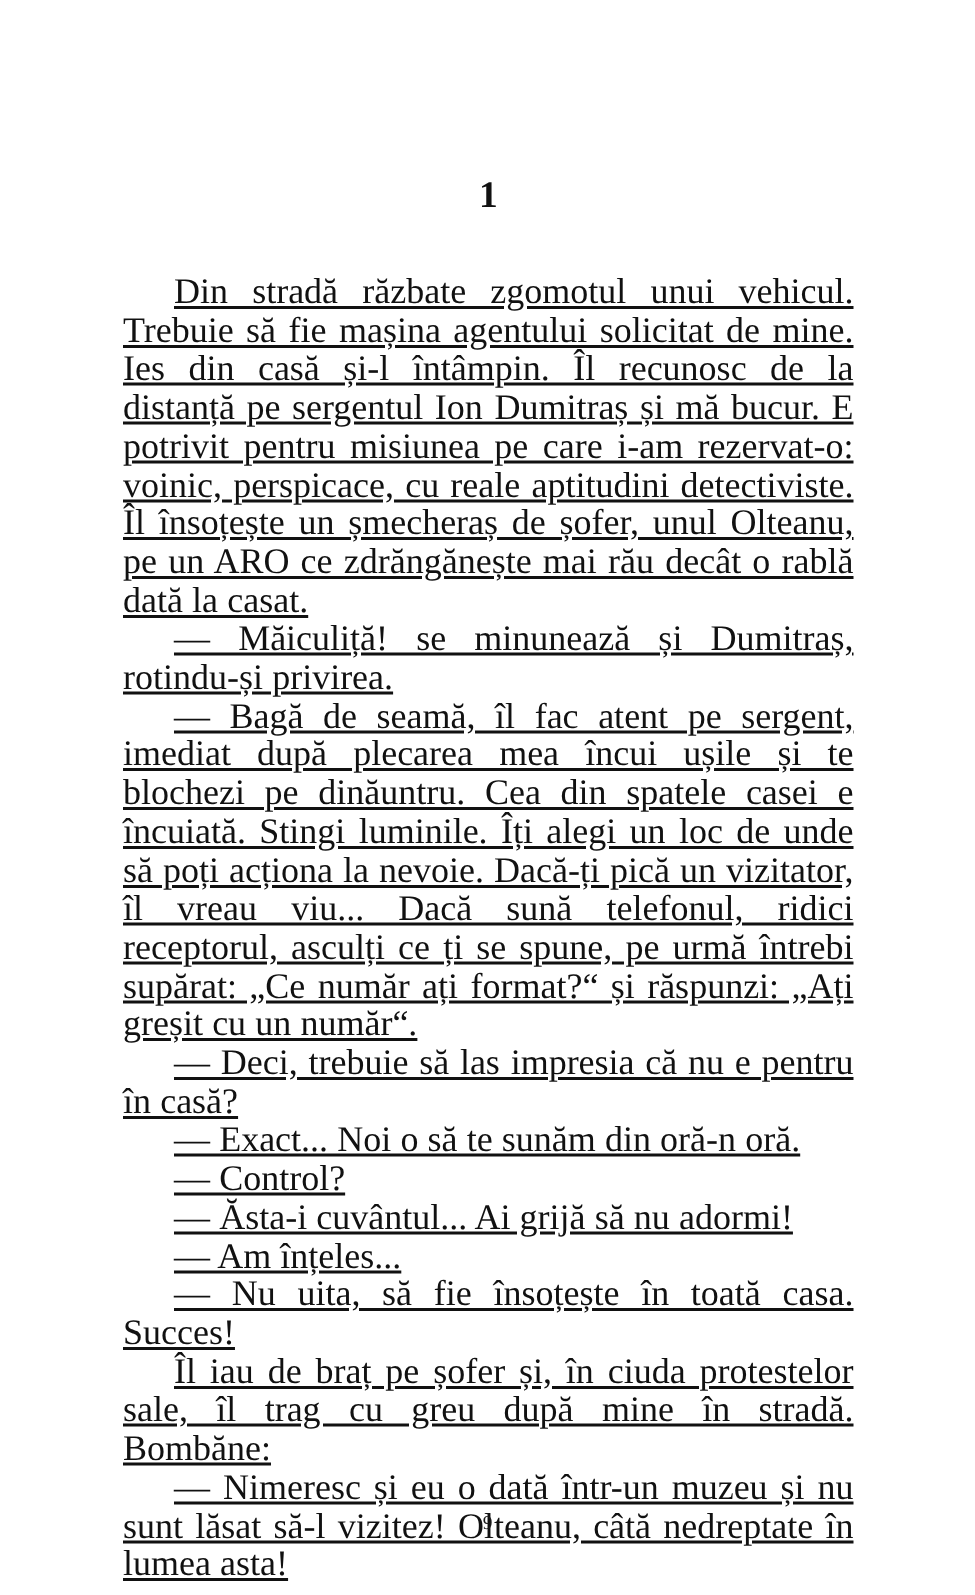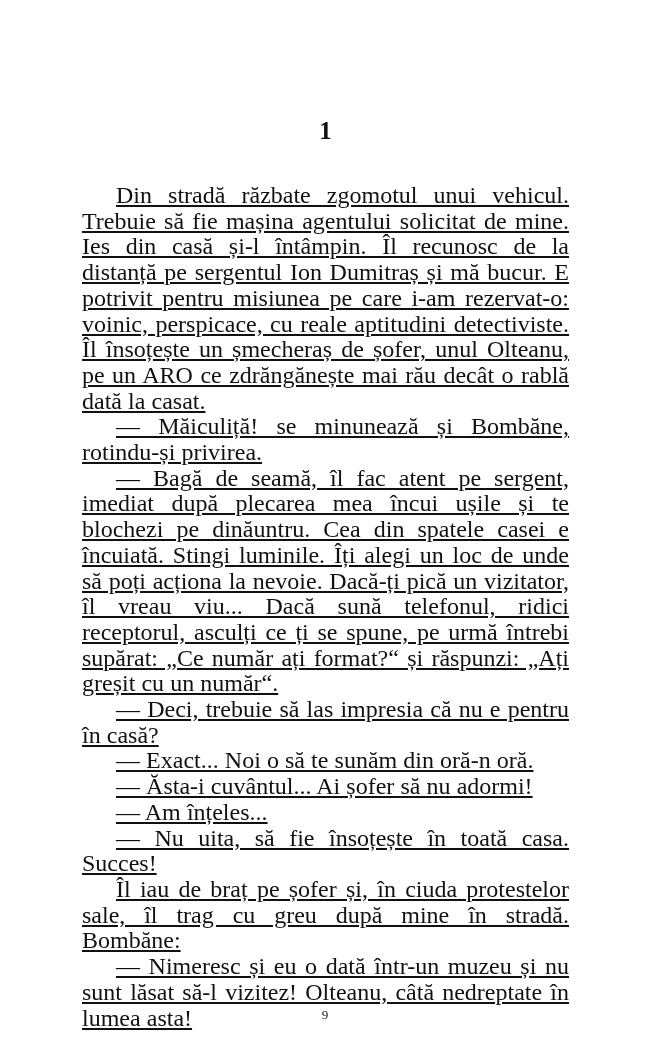--- a/index.html
+++ b/index.html
@@ -60,25 +60,26 @@
 </head>
 <body>
 
 <div class="page">
 
   <div class="text-block">
 
     <div class="chapter-number">1</div>
 
     <p class="body-paragraph">Din stradă răzbate zgomotul unui vehicul. Trebuie să fie mașina agentului solicitat de mine. Ies din casă și-l întâmpin. Îl recunosc de la distanță pe sergentul Ion Dumitraș și mă bucur. E potrivit pentru misiunea pe care i-am rezervat-o: voinic, perspicace, cu reale aptitudini detectiviste. Îl însoțește un șmecheraș de șofer, unul Olteanu, pe un ARO ce zdrăngănește mai rău decât o rablă dată la casat.</p>
-    <p class="body-paragraph">— Măiculiță! se minunează și Bombăne, rotindu-și privirea.</p>
+    <p class="body-paragraph">— Măiculiță! se minunează și Dumitraș, rotindu-și privirea.</p>
     <p class="body-paragraph">— Bagă de seamă, îl fac atent pe sergent, imediat după plecarea mea încui ușile și te blochezi pe dinăuntru. Cea din spatele casei e încuiată. Stingi luminile. Îți alegi un loc de unde să poți acționa la nevoie. Dacă-ți pică un vizitator, îl vreau viu... Dacă sună telefonul, ridici receptorul, asculți ce ți se spune, pe urmă întrebi supărat: „Ce număr ați format?“ și răspunzi: „Ați greșit cu un număr“.</p>
     <p class="body-paragraph">— Deci, trebuie să las impresia că nu e pentru în casă?</p>
     <p class="body-paragraph">— Exact... Noi o să te sunăm din oră-n oră.</p>
-    <p class="body-paragraph">— Ăsta-i cuvântul... Ai șofer să nu adormi!</p>
+    <p class="body-paragraph">— Control?</p>
+    <p class="body-paragraph">— Ăsta-i cuvântul... Ai grijă să nu adormi!</p>
     <p class="body-paragraph">— Am înțeles...</p>
     <p class="body-paragraph">— Nu uita, să fie însoțește în toată casa. Succes!</p>
     <p class="body-paragraph">Îl iau de braț pe șofer și, în ciuda protestelor sale, îl trag cu greu după mine în stradă. Bombăne:</p>
     <p class="body-paragraph">— Nimeresc și eu o dată într-un muzeu și nu sunt lăsat să-l vizitez! Olteanu, câtă nedreptate în lumea asta!</p>
 
   </div>
 
   <div class="page-number">9</div>
 
 </div>

